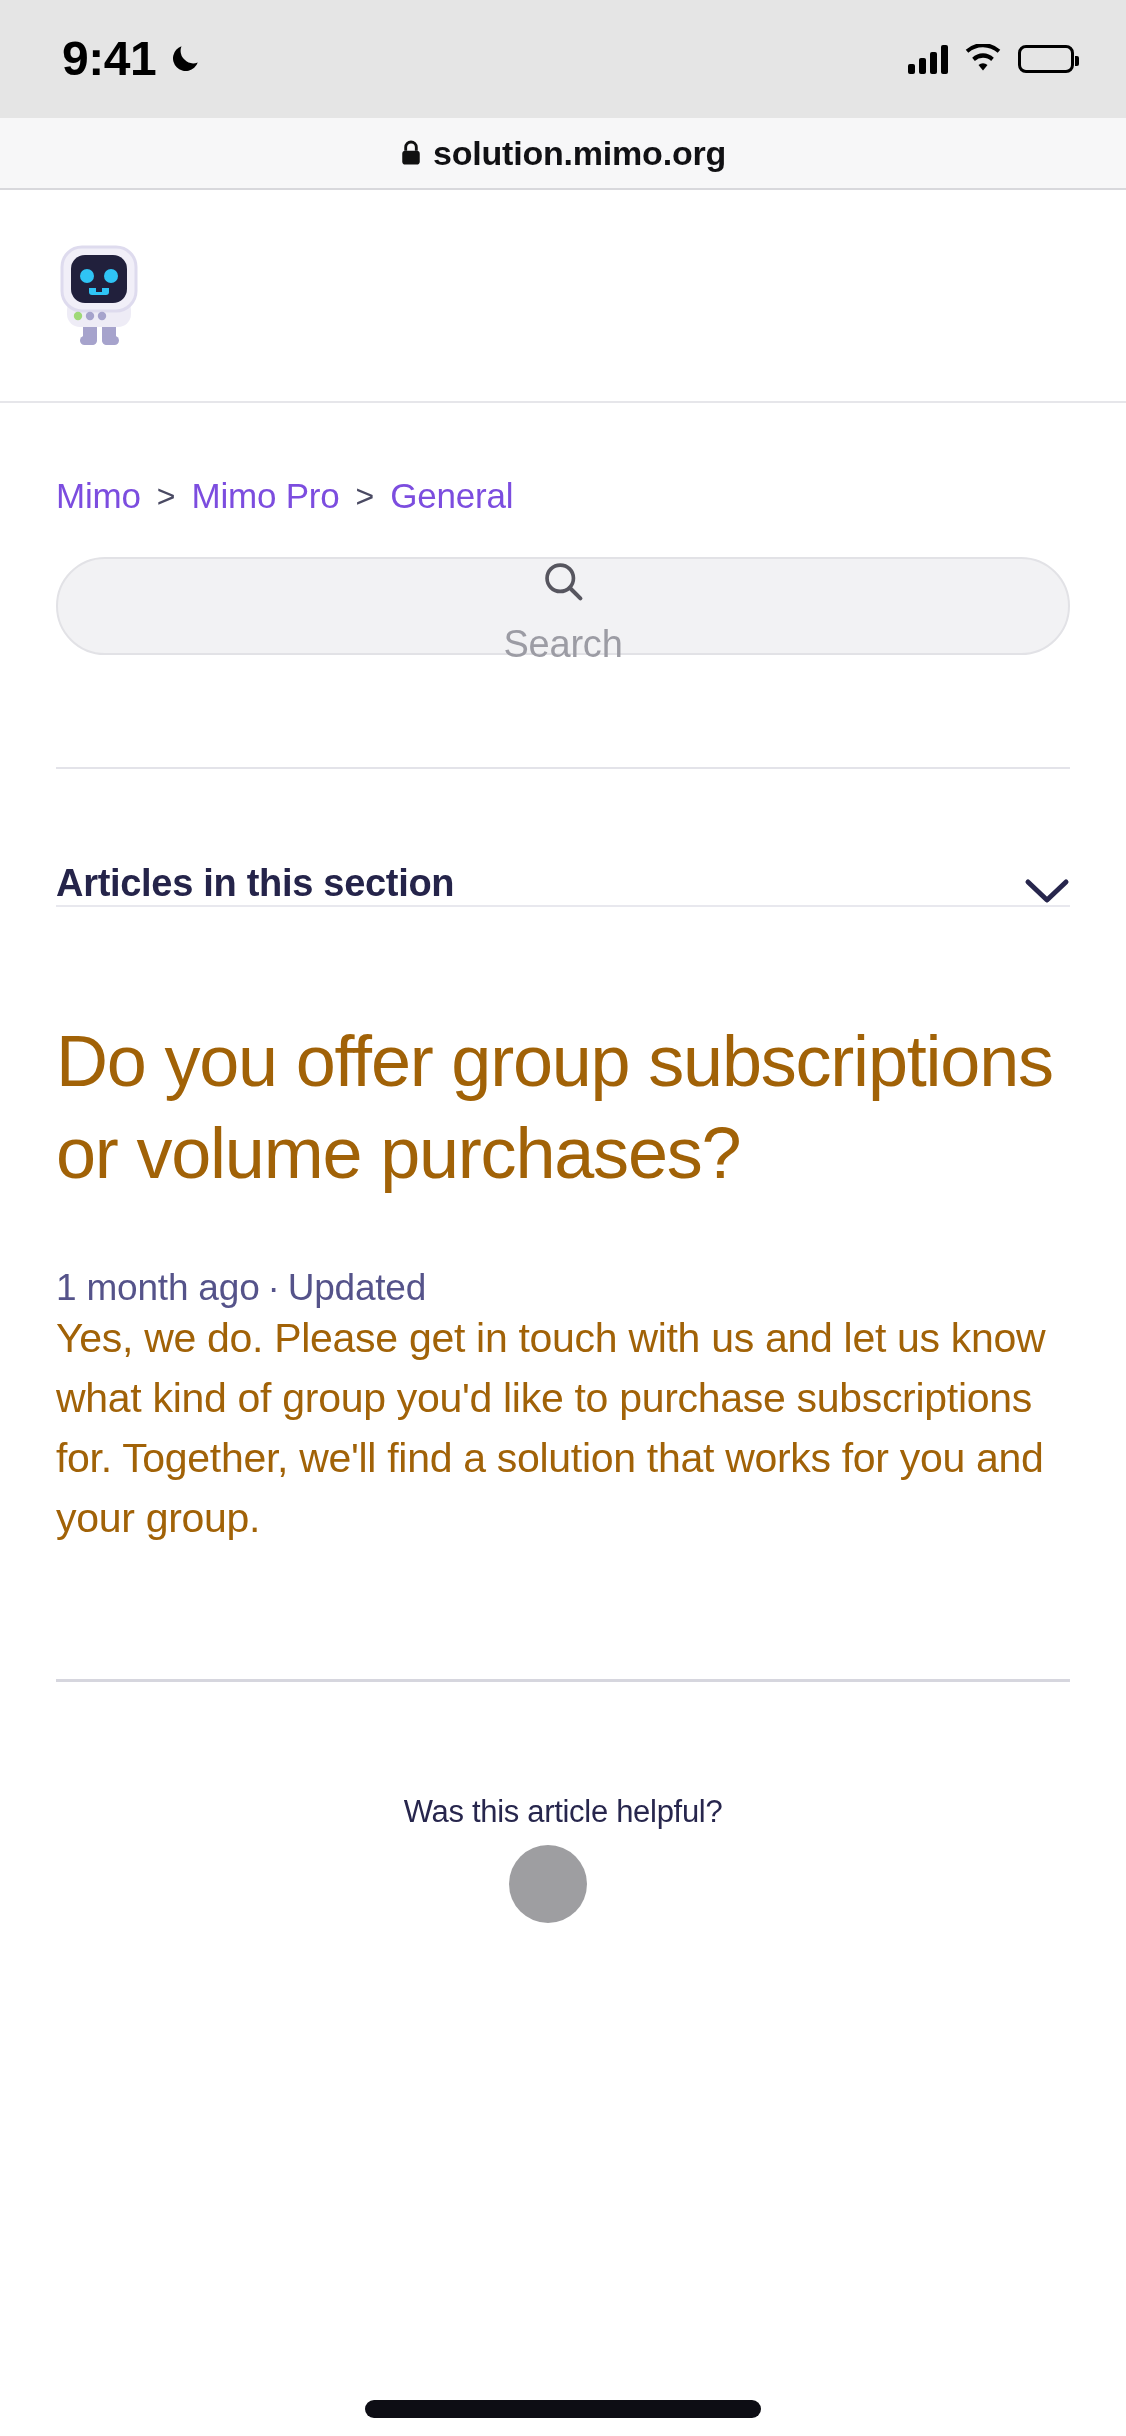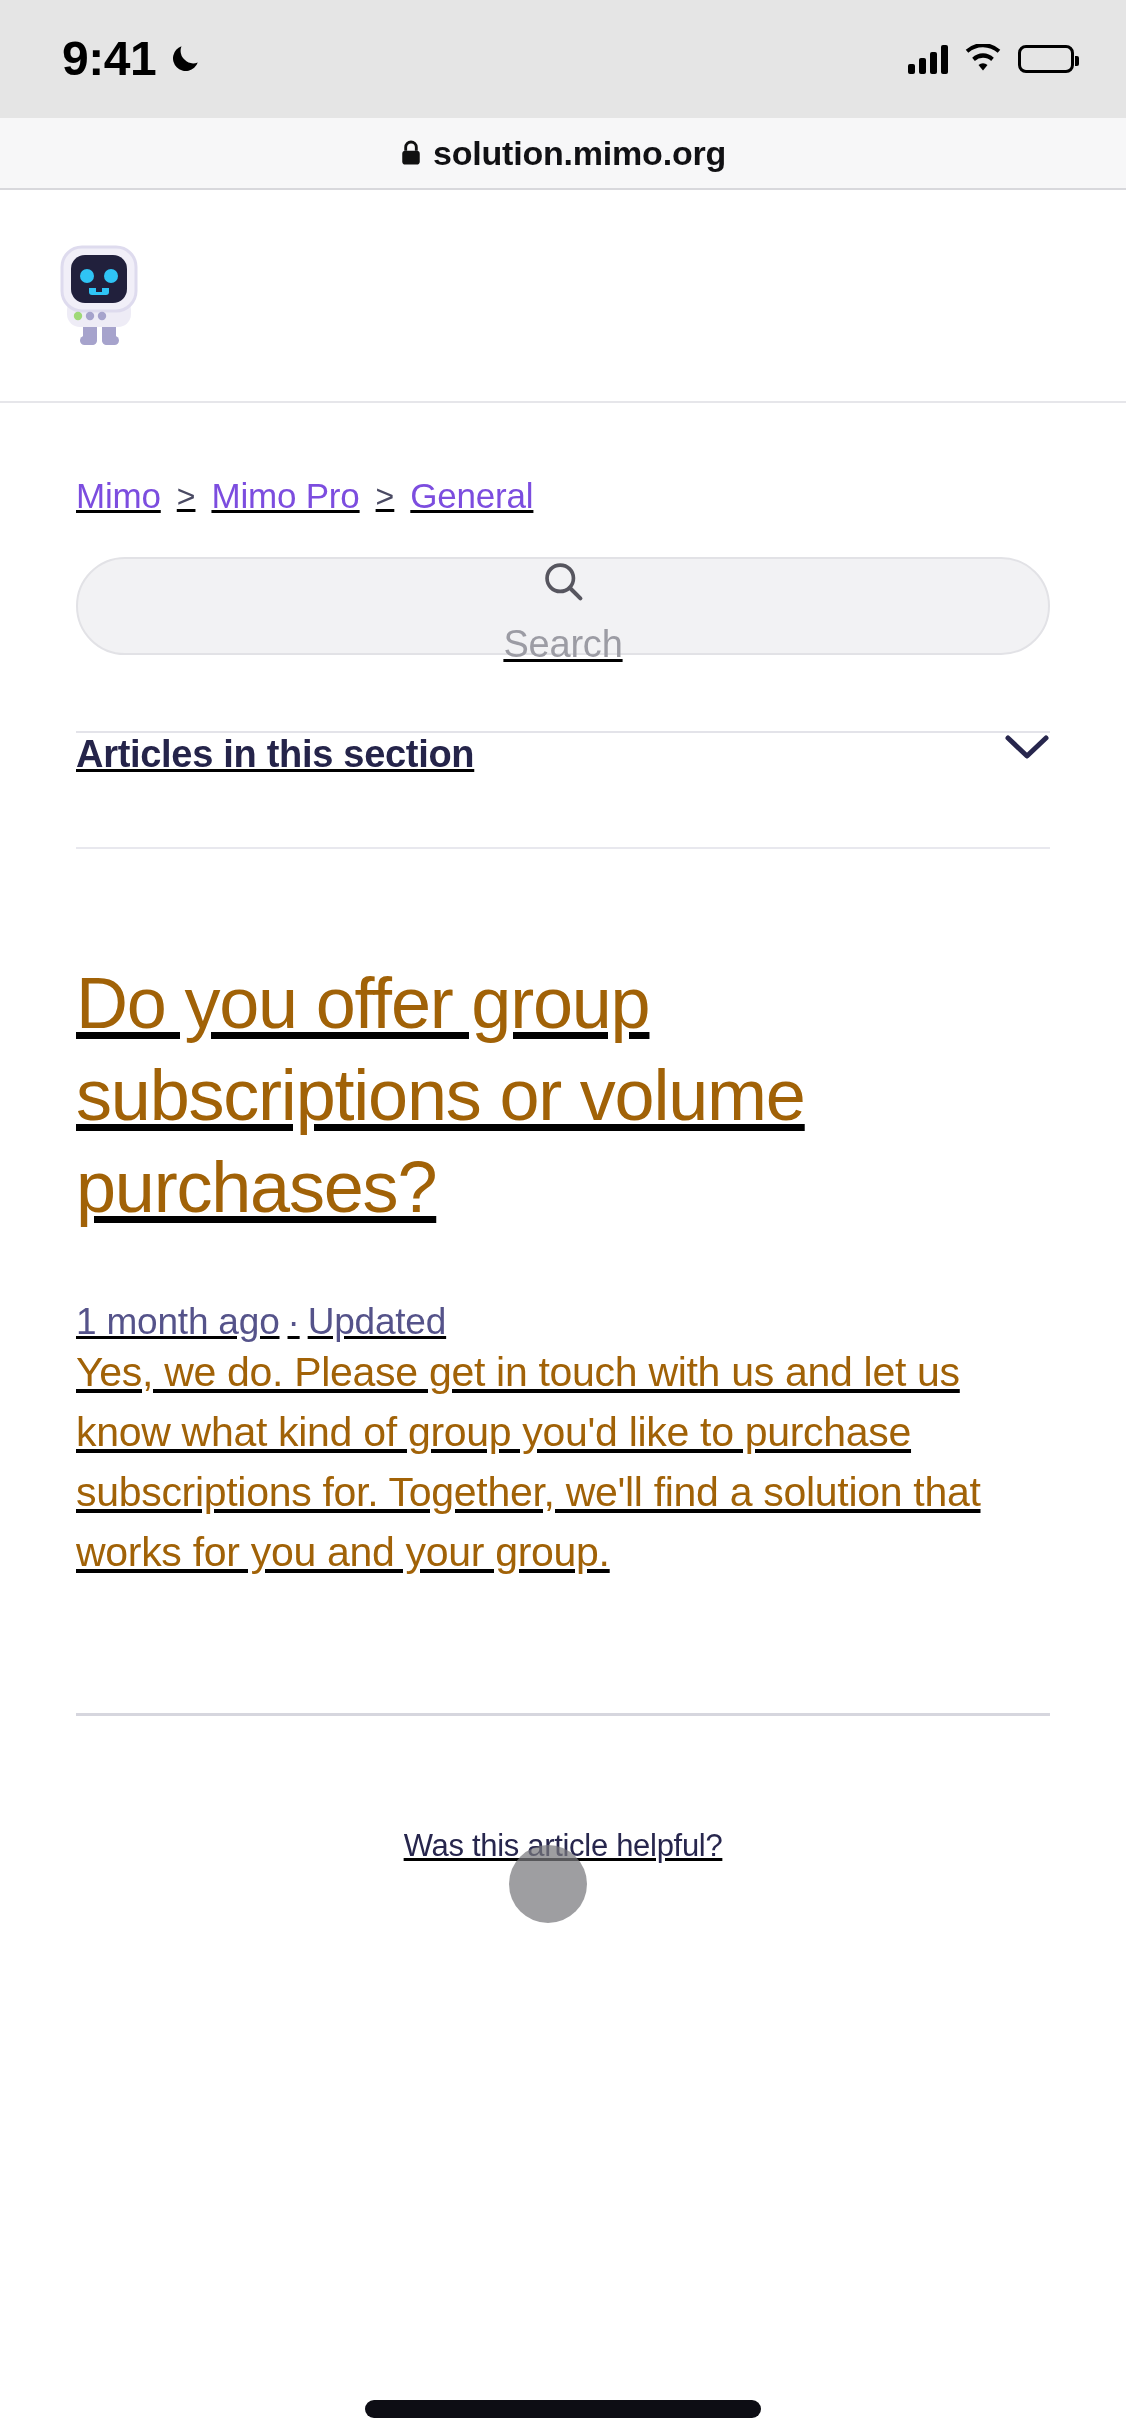--- a/index.html
+++ b/index.html
@@ -119,21 +119,21 @@
     background: #fff;
   }
   .logo-wrap {
     width: 86px;
     height: 110px;
     position: relative;
   }
   .logo-wrap svg { display: block; width: 100%; height: 100%; }
 
   
-  .content { padding: 0 76px; text-decoration: underline; }
+  .content { padding: 0 56px; }
 
   .breadcrumb {
     padding-top: 75px;
     font-size: 35px;
     line-height: 1;
     display: flex;
     align-items: center;
     flex-wrap: wrap;
     gap: 0;
   }
@@ -163,26 +163,26 @@
   }
   .search-icon { width: 44px; height: 44px; display: block; flex: 0 0 auto; }
   .search-placeholder {
     font-size: 38px;
     color: #9c9ca4;
     letter-spacing: -0.2px;
   }
 
   
   .accordion {
-    margin-top: 76px;
+    margin-top: 112px;
     border-top: 2px solid #e3e3e9;
     border-bottom: 2px solid #e8e8ee;
-    height: 118px;
-    display: flex;
-    align-items: flex-start;
+    height: 140px;
+    display: flex;
+    align-items: flex-end;
     justify-content: space-between;
   }
   .accordion-title {
     font-size: 38px;
     font-weight: 700;
     color: #25244a;
     letter-spacing: -0.3px;
   }
   .chevron-icon { width: 46px; height: 28px; display: block; }
 

